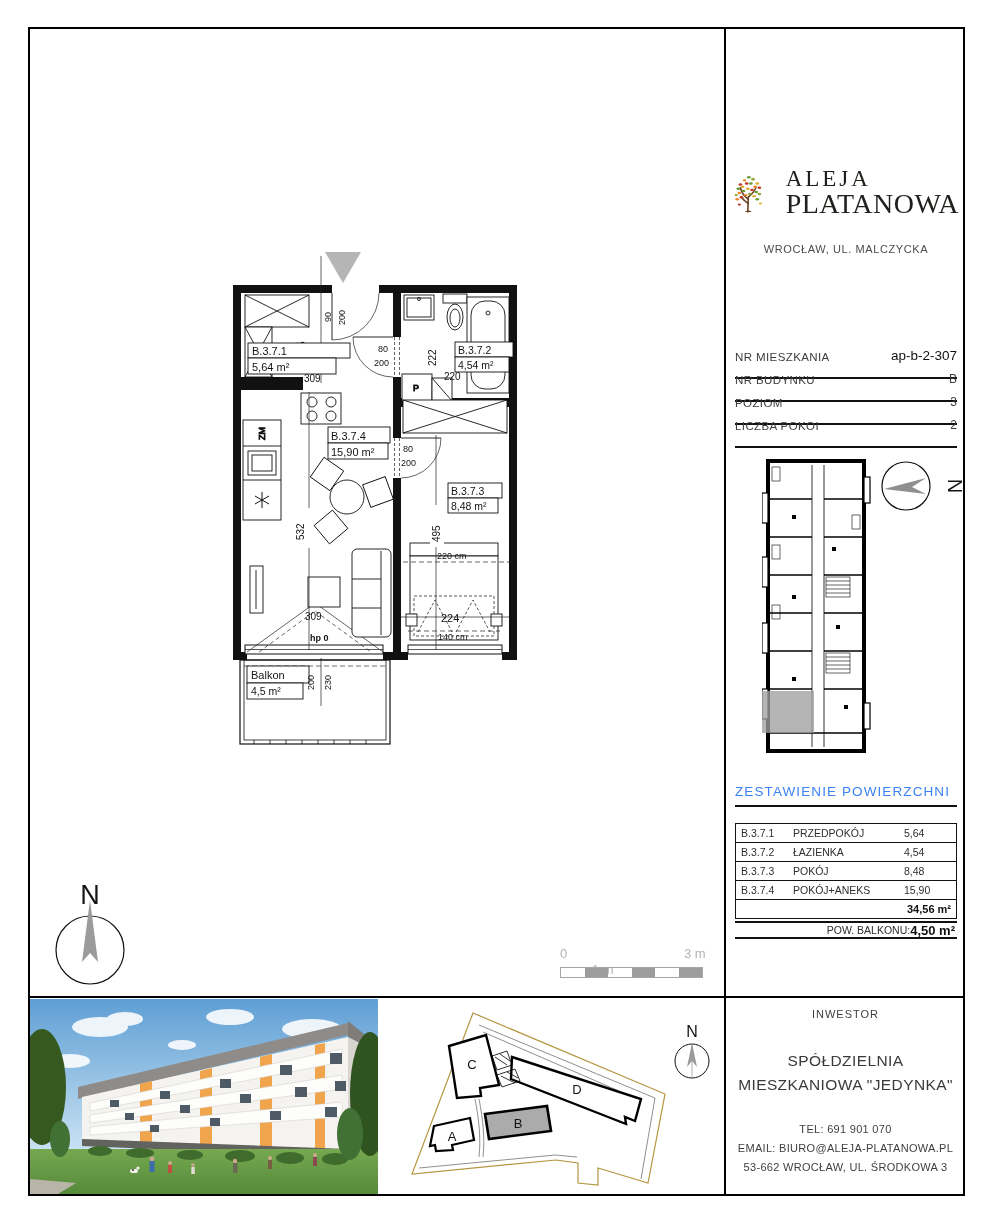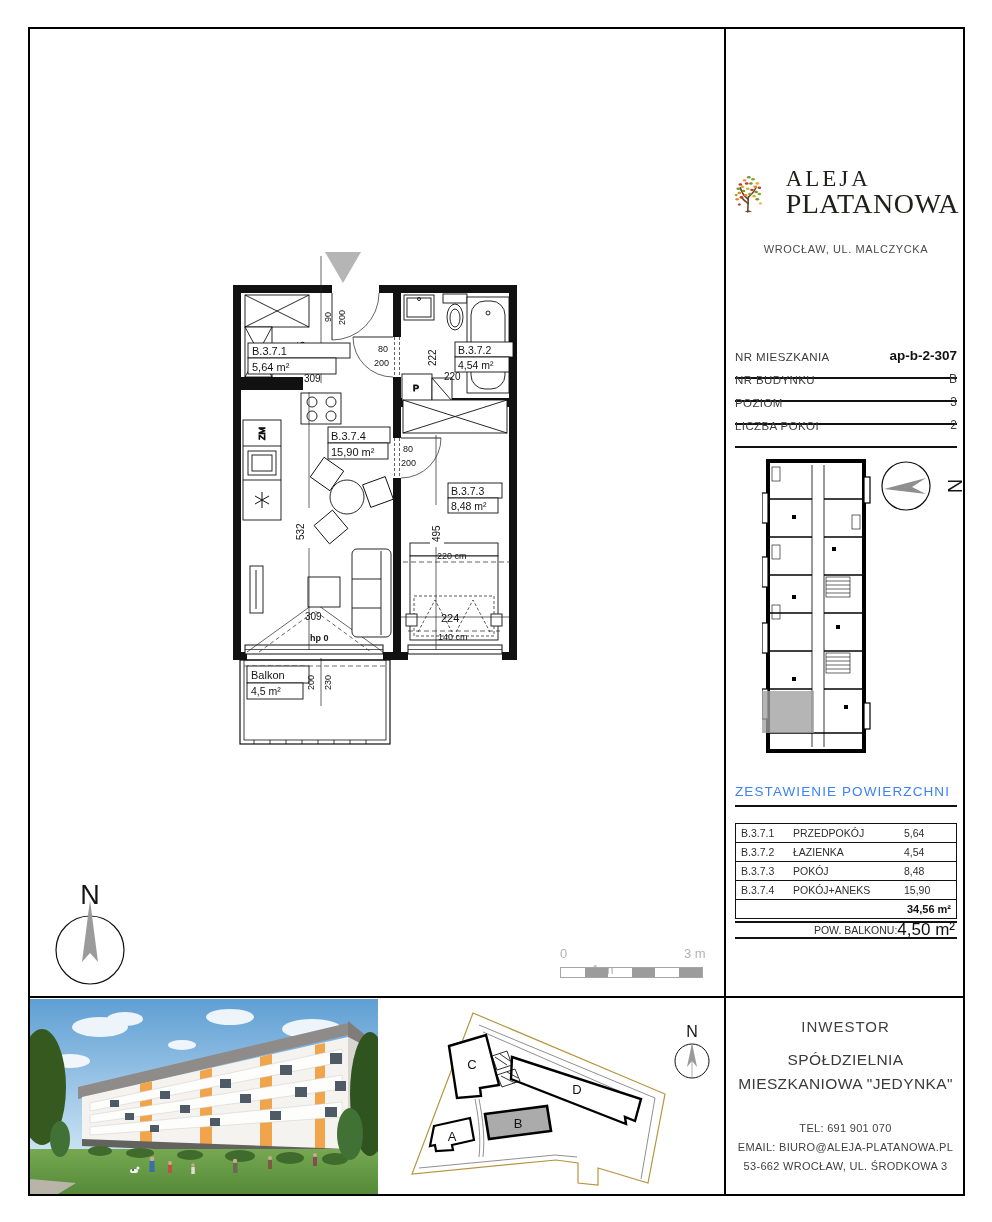--- a/index.html
+++ b/index.html
@@ -16,52 +16,52 @@
   .logo-l1{font-size:23px;letter-spacing:3px}
   .logo-l2{font-size:28px;letter-spacing:.5px}
   .logo-sub{left:733px;top:243px;width:226px;text-align:center;font-size:11px;letter-spacing:.6px;color:#4c4c4c}
 
   
   .info{left:735px;top:356px;width:222px}
   .info-row{display:flex;justify-content:space-between;align-items:flex-end;height:23px;
             border-bottom:2px solid #111;padding-bottom:14px;box-sizing:border-box}
   .info-lab{font-size:11.5px;letter-spacing:.4px;color:#3c3c3c}
   .info-val{font-size:12px;color:#3c3c3c}
-  .info-val.strong{font-size:13.5px;font-weight:bold;color:#111}
+  .info-val.strong{font-size:13.5px;font-weight:normal;color:#111}
 
   
   .zest{left:735px;top:784px;width:222px;font-size:13.5px;letter-spacing:1.1px;color:#3b82f6;
         padding-bottom:6px;border-bottom:2px solid #111}
   .atable{left:735px;top:823px;width:222px;border:1.5px solid #111;box-sizing:border-box}
   .arow{display:flex;border-bottom:1.5px solid #111;font-size:10.5px;color:#2e2e2e;
         padding:3px 0 3px 0;align-items:center}
   .arow:last-child{border-bottom:none}
   .ac1{width:52px;padding-left:5px}
   .ac2{flex:1}
   .ac3{width:52px}
   .atotal{display:flex;justify-content:flex-end;font-size:11px;font-weight:bold;color:#111;
           padding:3px 5px 3px 0}
   .balrow{left:735px;top:921px;width:222px;border-top:2px solid #111;border-bottom:2px solid #111;
           display:flex;justify-content:flex-end;align-items:center;height:18px;box-sizing:border-box}
   .balrow .l{font-size:10.5px;color:#2e2e2e}
-  .balrow .v{font-size:17px;font-weight:normal;color:#111;padding-right:2px}
+  .balrow .v{font-size:13px;font-weight:bold;color:#111;padding-right:2px}
 
   
   .scale{left:556px;top:946px;width:162px;height:40px;color:#b2b2b2;font-size:13px}
   .scale .t0{position:absolute;left:4px;top:0}
   .scale .t1{position:absolute;left:36px;top:16px}
   .scale .t3{position:absolute;left:128px;top:0}
   .sbar{position:absolute;left:4px;top:21px;width:141px;height:9px;border:1px solid #a6a6a6;display:flex}
   .seg{flex:1}
   .seg.g{background:#9c9c9c}
 
   
   .inv{left:726px;top:1008px;width:239px;text-align:center;color:#3f3f3f}
-  .inv-h{font-size:15px;letter-spacing:1px;margin-top:10px}
-  .inv-n{font-size:15.5px;letter-spacing:.4px;line-height:24px;margin-top:13px;color:#3a3a3a}
+  .inv-h{font-size:11px;letter-spacing:1px;}
+  .inv-n{font-size:15.5px;letter-spacing:.4px;line-height:24px;margin-top:29px;color:#3a3a3a}
   .inv-c{font-size:11px;line-height:19px;margin-top:23px;letter-spacing:.3px}
 
   svg{display:block}
   svg text{font-family:"Liberation Sans",sans-serif;fill:#141414}
   .dim{font-size:9px}
   .dim2{font-size:10px}
   .dim3{font-size:11px}
   .lbl{font-size:10.5px}
   .thin{stroke:#222;stroke-width:.7;fill:none}
   .wallthin{stroke:#111;stroke-width:.9;fill:none}

